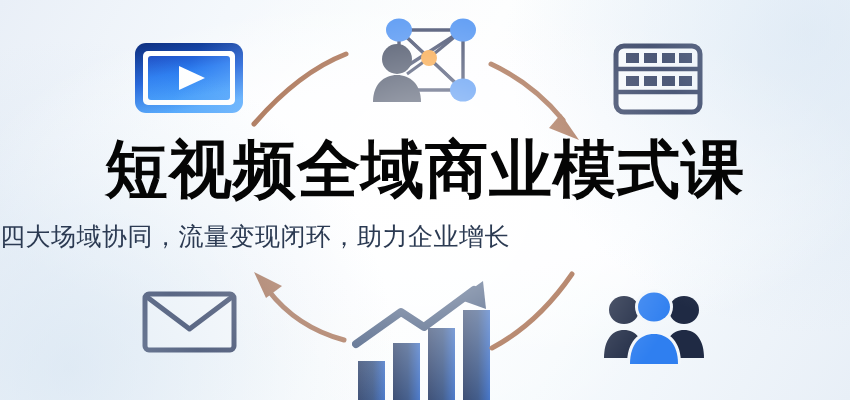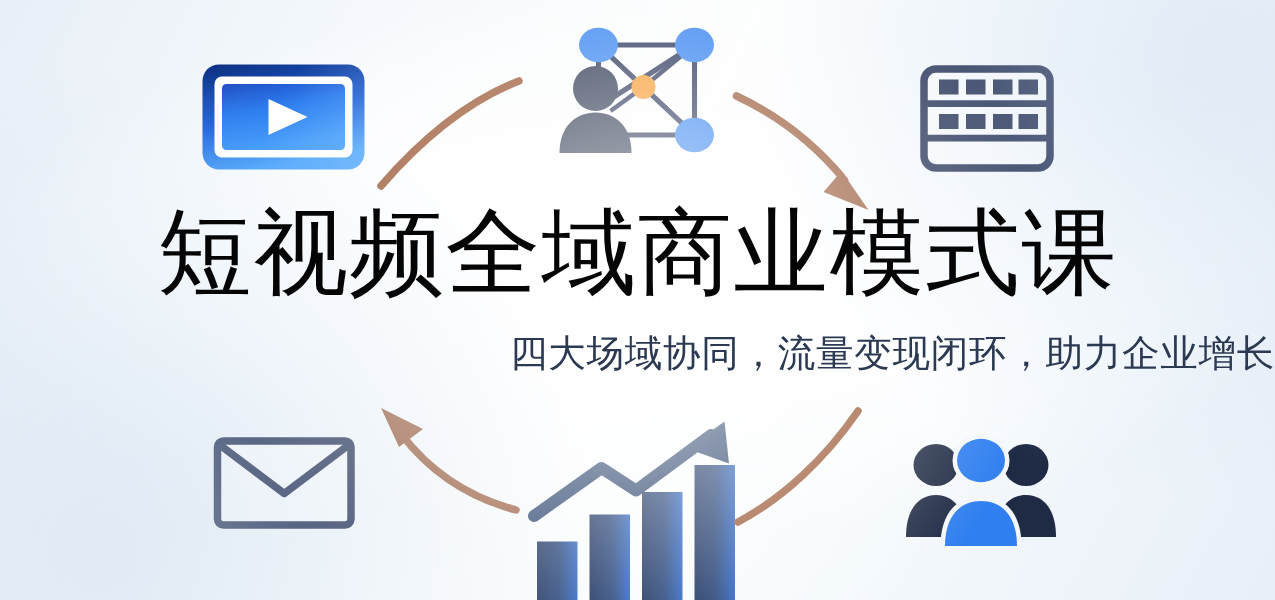--- a/index.html
+++ b/index.html
@@ -38,32 +38,32 @@
   }
   .icon-slot svg { display: block; }
   #headline {
     position: absolute;
     left: 0;
     top: 133px;
     width: 850px;
     text-align: center;
     font-size: 63px;
     line-height: 72px;
-    font-weight: 400;
+    font-weight: 700;
     letter-spacing: 1px;
     color: #050505;
     white-space: nowrap;
     z-index: 7;
   }
   #subhead {
     position: absolute;
     left: 0;
     top: 219px;
     width: 850px;
-    text-align: right;
+    text-align: left;
     font-size: 25px;
     line-height: 34px;
     font-weight: 400;
     letter-spacing: 0.5px;
     color: #2b3a52;
     white-space: nowrap;
     z-index: 7;
   }
 
   

